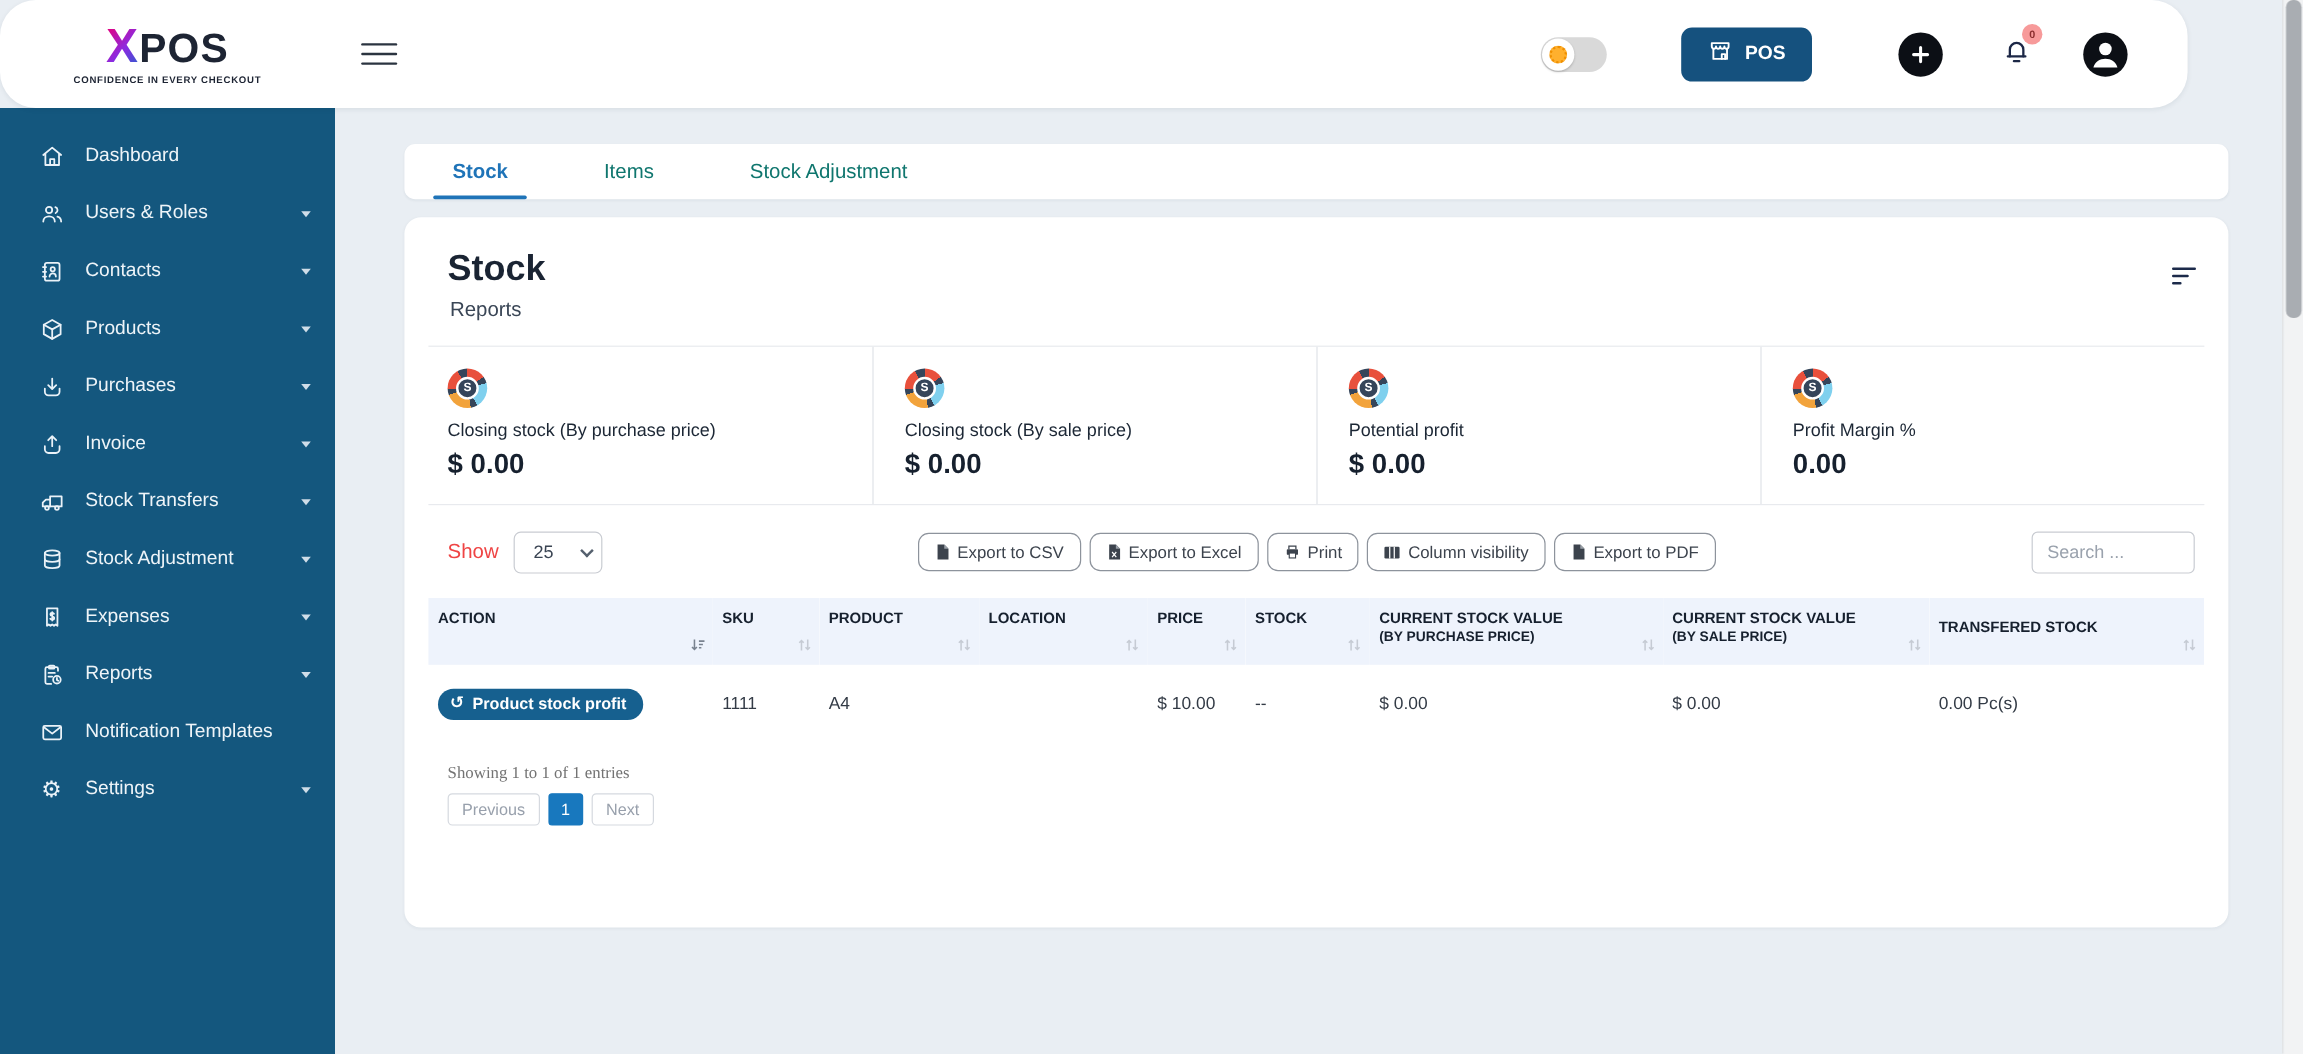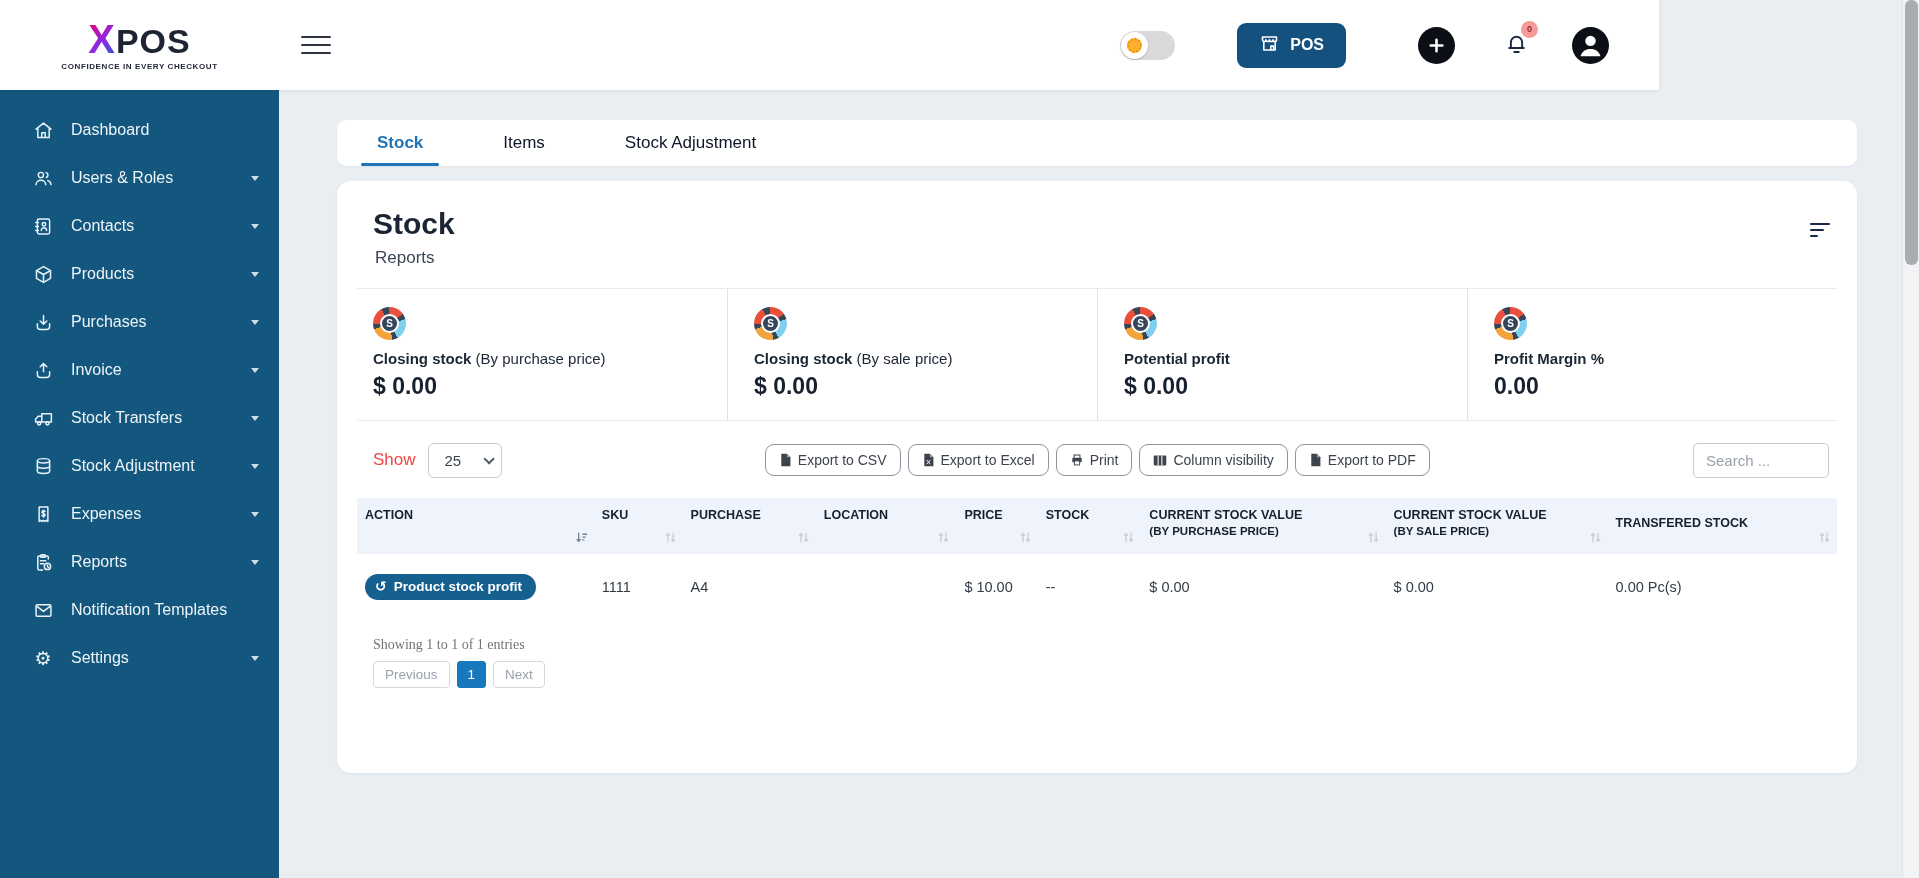--- a/index.html
+++ b/index.html
@@ -1,21 +1,21 @@
 <!DOCTYPE html>
 <html><head>
 <meta charset="utf-8">
 <style>
   * { margin:0; padding:0; box-sizing:border-box; }
   html,body { width:1919px; height:878px; overflow:hidden;
     font-family:"Liberation Sans","DejaVu Sans",sans-serif; background:#e9eef3; }
 
   
-  .topbar { position:fixed; top:0; left:0; width:1659px; height:90px; background:#fff;
-    display:flex; align-items:center; z-index:20; box-shadow:0 1px 4px rgba(20,40,60,.07); }
+  .topbar { position:fixed; top:0; left:0; width:1823px; height:90px; background:#fff;
+    display:flex; align-items:center; z-index:20; box-shadow:0 1px 4px rgba(20,40,60,.07);border-radius:30px; }
   .logo-box { width:279px; display:flex; flex-direction:column; align-items:center; }
   .logo-line { font-weight:800; font-size:34px; letter-spacing:1px; color:#1d2433; line-height:1; }
   .logo-x { background:linear-gradient(135deg,#e6007e 10%,#8a2be2 55%,#1865c8 100%);
     -webkit-background-clip:text; background-clip:text; color:transparent; font-size:40px; }
   .logo-tag { font-size:8px; font-weight:700; letter-spacing:.6px; color:#1d2433; margin-top:3px; text-align:center; }
   .hamburger { width:30px; margin-left:22px; cursor:pointer; }
   .hamburger div { height:2.5px; background:#2b3440; margin:5.5px 0; border-radius:2px; }
   .topbar-right { margin-left:auto; display:flex; align-items:center; padding-right:50px; }
   .theme-toggle { width:55px; height:29px; background:#d9d9d9; border-radius:15px; position:relative; cursor:pointer; }
   .theme-knob { position:absolute; left:1px; top:1px; width:27px; height:27px; background:#fff; border-radius:50%;
@@ -41,38 +41,38 @@
   .side-ico svg { width:21px; height:21px; stroke:currentColor; fill:none; stroke-width:1.7;
     stroke-linecap:round; stroke-linejoin:round; }
   .side-ico .uni { font-family:"DejaVu Sans",sans-serif; font-size:19px; line-height:1; }
   .caret { margin-left:auto; width:0; height:0; border-left:4.5px solid transparent;
     border-right:4.5px solid transparent; border-top:5.5px solid #cfdde8; }
 
   
   .content { margin:90px 0 0 279px; width:1623px; height:788px; padding:30px 45px 0 58px; }
   .tabs-card { background:#fff; border-radius:9px; height:46px; display:flex; align-items:flex-end; padding:0 0 0 38px;
     box-shadow:0 1px 2px rgba(20,40,60,.05); }
-  .tab { font-size:17px; color:#0f172a; padding:12px 2px 13px; margin-right:76px; cursor:pointer; position:relative; }
+  .tab { font-size:17px; color:#0f766e; padding:12px 2px 13px; margin-right:76px; cursor:pointer; position:relative; }
   .tab.active { color:#1f74b8; font-weight:600; }
   .tab.active::after { content:""; position:absolute; left:-14px; right:-14px; bottom:0; height:3px; background:#1f74b8;
     border-radius:2px; }
 
   .main-card { background:#fff; border-radius:14px; margin-top:15px; height:592px; padding:0 20px;
     box-shadow:0 1px 3px rgba(20,40,60,.05); position:relative; }
 
   .card-head { display:flex; align-items:flex-start; padding:26px 6px 0 16px; }
   .page-title { font-size:30px; font-weight:800; color:#1a2433; line-height:1.15; }
   .page-subtitle { font-size:17px; color:#3a4656; margin-top:6px; margin-left:2px; }
   .filter-ico { margin-left:auto; margin-top:14px; cursor:pointer; }
 
   .stats-row { display:flex; border-top:1px solid #e8eaee; border-bottom:1px solid #e8eaee; margin-top:20px; }
   .stat { width:25%; padding:18px 16px 20px; }
   .stat + .stat { border-left:1px solid #dfe3e8; padding-left:26px; }
   .stat-label { margin-top:10px; font-size:15px; color:#1c2735; }
-  .stat-label b { font-weight:700; }
+  .stat-label b { font-weight:400; }
   .stat-value { margin-top:6px; font-size:23px; font-weight:800; color:#16202e; }
   .stat-ico { width:33px; height:33px; border-radius:50%;
     background:conic-gradient(#e8503c 0 55deg,#35455a 55deg 75deg,#7fd0ee 75deg 150deg,#35455a 150deg 170deg,
       #f2a33c 170deg 250deg,#35455a 250deg 268deg,#e8503c 268deg 330deg,#35455a 330deg 360deg);
     display:flex; align-items:center; justify-content:center; }
   .stat-ico-inner { width:19px; height:19px; border-radius:50%; background:#35455a; border:2px solid #fff;
     color:#fff; font-size:10px; font-weight:800; display:flex; align-items:center; justify-content:center; }
 
   .controls-row { display:flex; align-items:center; padding:22px 8px 20px 16px; }
   .show-label { font-size:17px; color:#ef4444; margin-right:12px; }
@@ -420,21 +420,21 @@
           <th>
             <div>SKU</div>
             <span class="sort-ico">
               <svg width="13" height="13" viewBox="0 0 14 14">
                   <path d="M4.2 12V3M2.2 5 4.2 3l2 2" stroke="#c6cbd4" stroke-width="1.4" fill="none"></path>
                   <path d="M9.8 2v9M7.8 9l2 2 2-2" stroke="#c6cbd4" stroke-width="1.4" fill="none"></path>
                 </svg>
             </span>
           </th>
           <th>
-            <div>PURCHASE</div>
+            <div>PRODUCT</div>
             <span class="sort-ico">
               <svg width="13" height="13" viewBox="0 0 14 14">
                   <path d="M4.2 12V3M2.2 5 4.2 3l2 2" stroke="#c6cbd4" stroke-width="1.4" fill="none"></path>
                   <path d="M9.8 2v9M7.8 9l2 2 2-2" stroke="#c6cbd4" stroke-width="1.4" fill="none"></path>
                 </svg>
             </span>
           </th>
           <th>
             <div>LOCATION</div>
             <span class="sort-ico">

